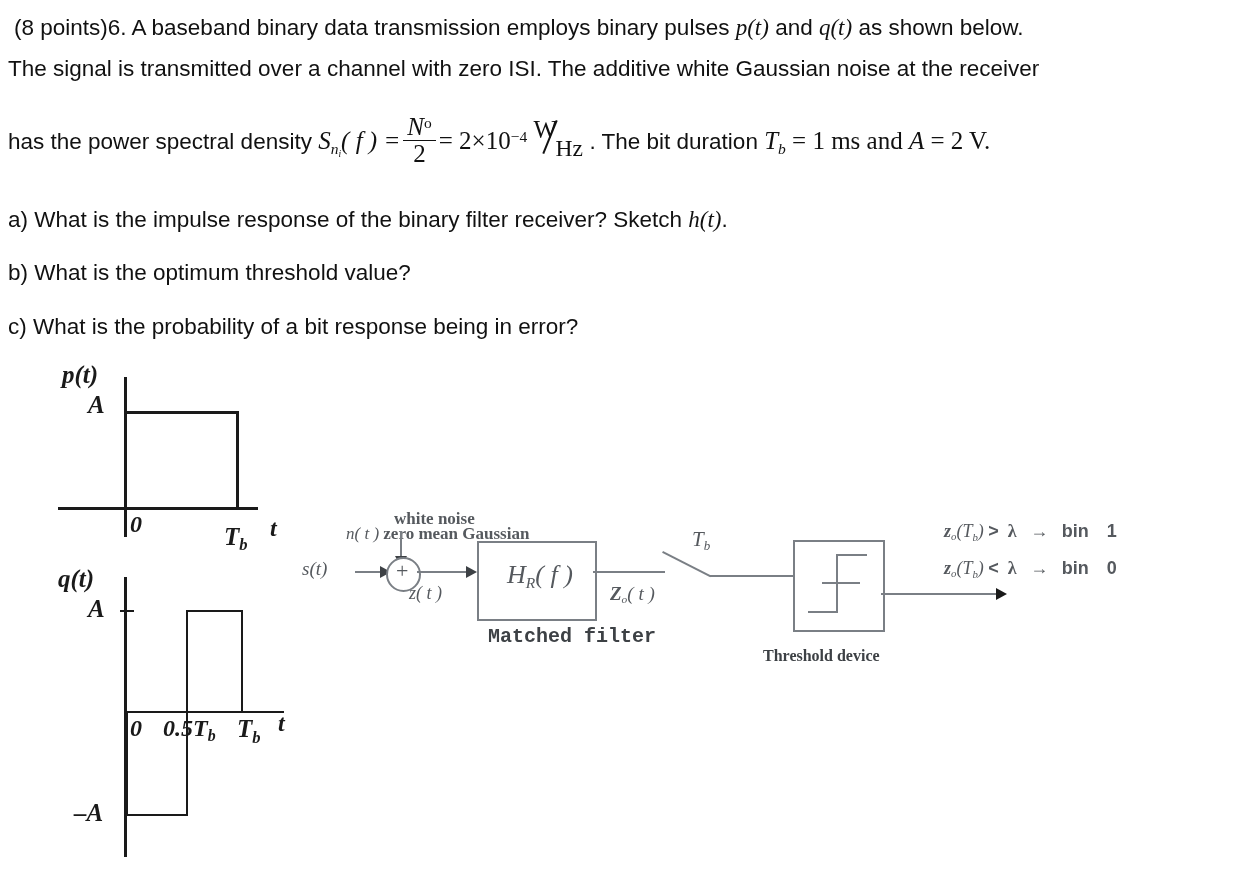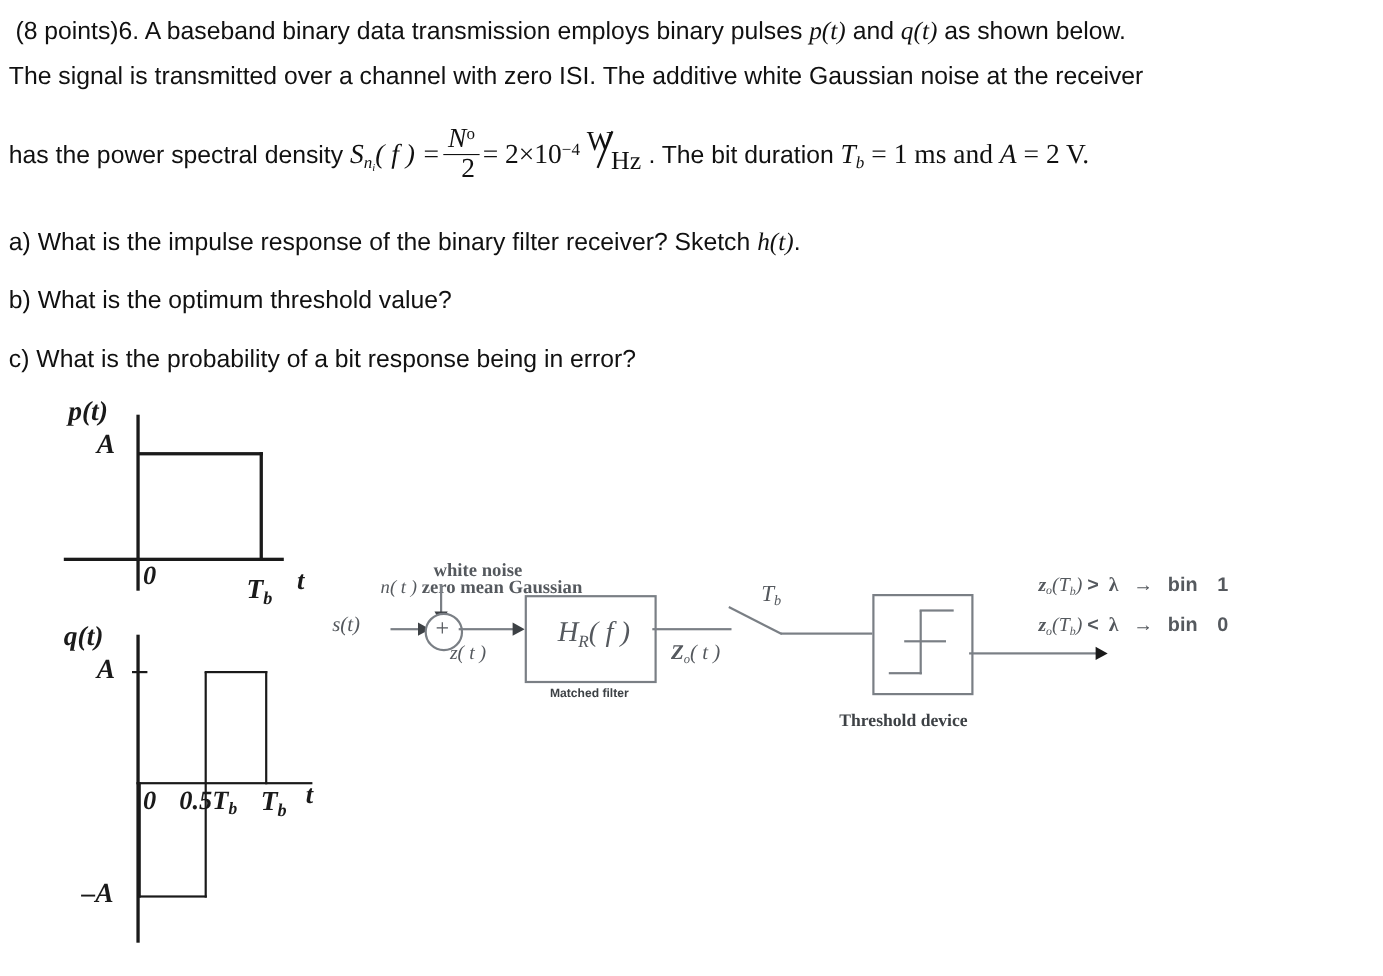--- a/index.html
+++ b/index.html
@@ -59,21 +59,21 @@
     font-style: italic;
   }
   sup.s {
     font-size: 0.62em;
     vertical-align: 0.48em;
   }
 
   .frac {
     display: inline-block;
     vertical-align: -0.52em;
-    text-align: right;
+    text-align: center;
     font-family: "Liberation Serif", serif;
     font-size: 25px;
     line-height: 1.05;
     margin: 0 3px;
   }
   .frac .num { display: block; padding: 0 4px; }
   .frac .den { display: block; padding: 0 4px; border-top: 1.6px solid #111; }
 
   .sfrac {
     display: inline-block;
@@ -277,21 +277,21 @@
     <div class="bd" style="left:396px; top:203px; font-size:22px; font-weight:normal;">+</div>
 
     <div class="gln" style="left:417px; top:216px; width:54px; height:2px;"></div>
     <div class="arrowhead ah-right" style="left:466px; top:211px;"></div>
     <div class="bd bd-i" style="left:409px; top:228px; font-size:18px;">z( t )</div>
 
     <div class="box" style="left:477px; top:186px; width:116px; height:76px;"></div>
     <div class="bd" style="left:507px; top:205px; font-size:26px;">
       <span class="bd-i">H</span><sub style="font-size:0.6em; vertical-align:-0.33em; font-style:italic;">R</sub><span class="bd-i">( f )</span>
     </div>
-    <div class="bd-sans-b" style="left:500px; top:270px; font-size:11px; font-family:Liberation Sans, sans-serif;">Matched filter</div>
+    <div class="bd-sans-b" style="left:488px; top:270px; font-size:20px; font-family:Liberation Mono, monospace;">Matched filter</div>
 
     <div class="gln" style="left:593px; top:216px; width:72px; height:2px;"></div>
     <div class="bd" style="left:610px; top:228px; font-size:19px;">
       <span class="bd-i bd-b">Z</span><sub style="font-size:0.6em; vertical-align:-0.3em; font-style:italic;">o</sub><span class="bd-i">( t )</span>
     </div>
 
     <div class="gln" style="left:663px; top:196px; width:54px; height:2px; transform:rotate(27deg); transform-origin:0 0;"></div>
     <div class="bd bd-i" style="left:692px; top:172px; font-size:21px;">
       <span>T</span><sub style="font-size:0.62em; vertical-align:-0.33em;">b</sub>
     </div>

